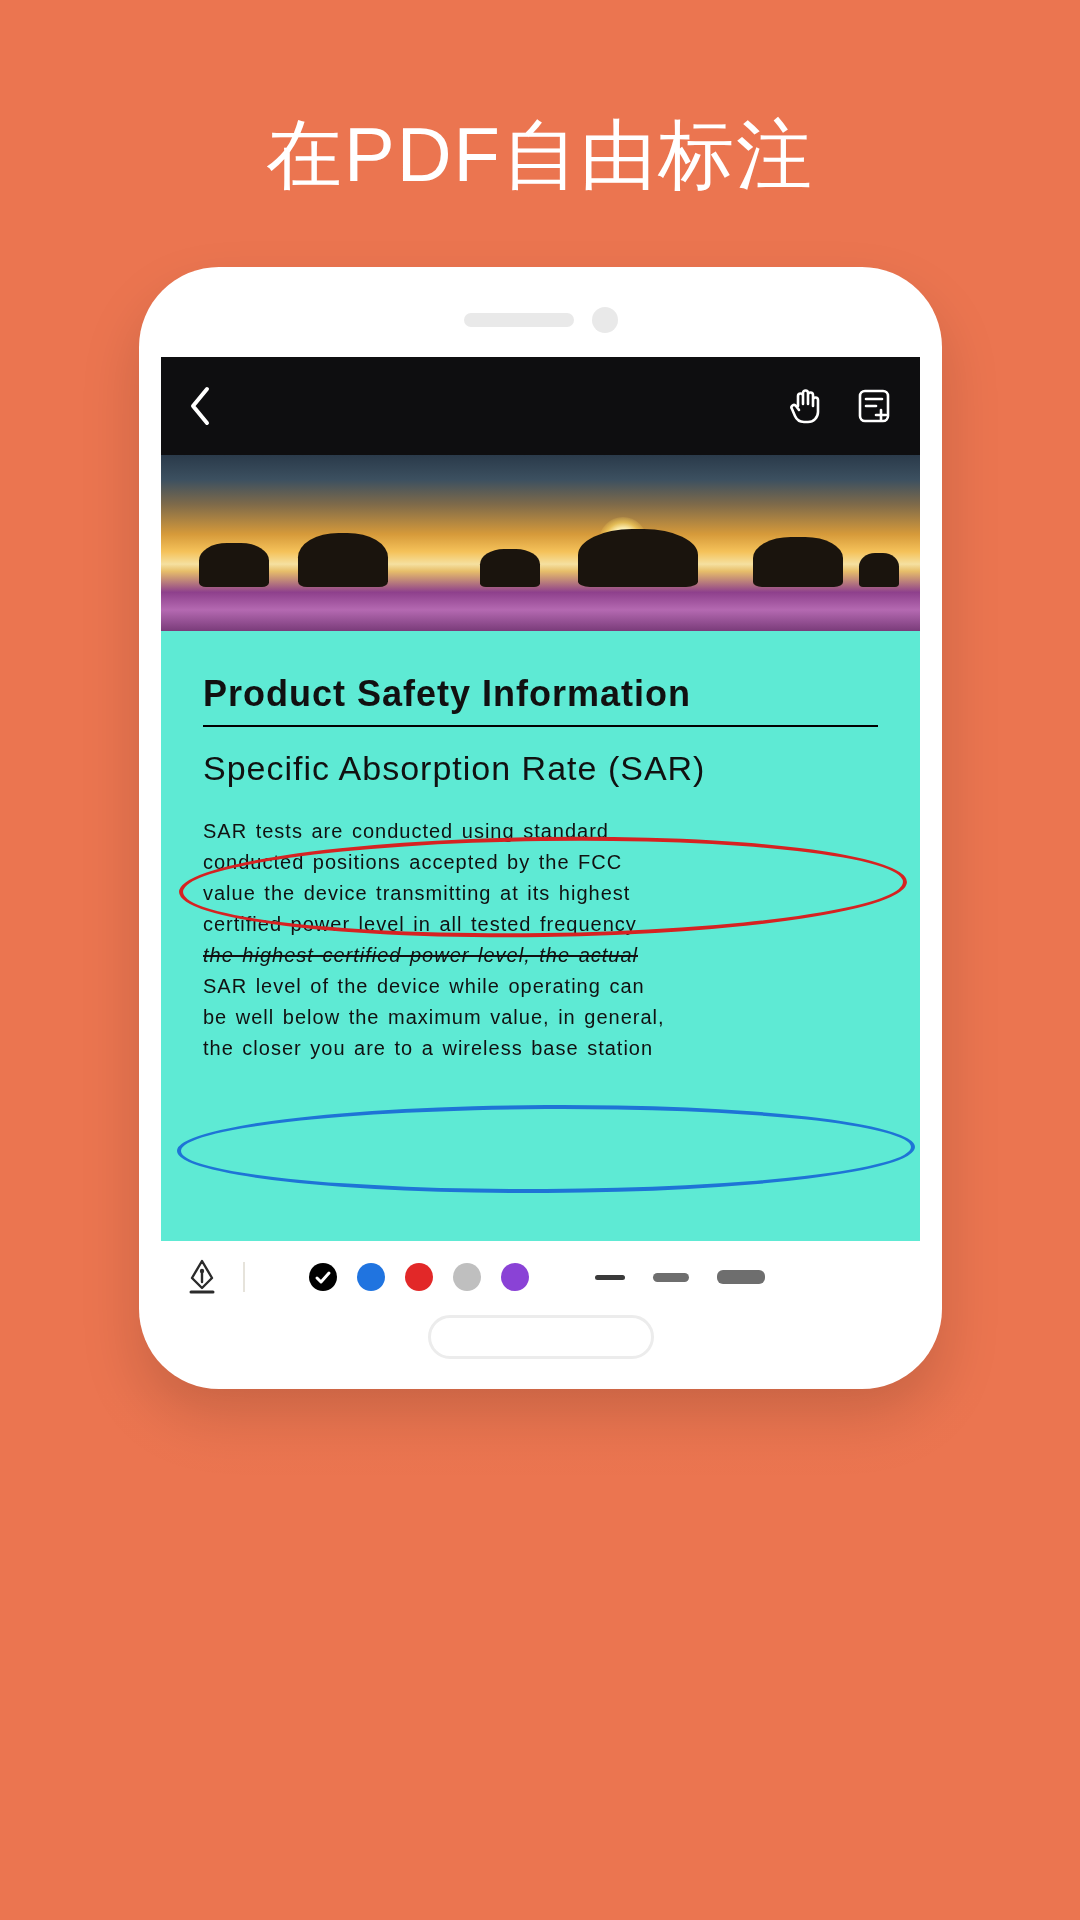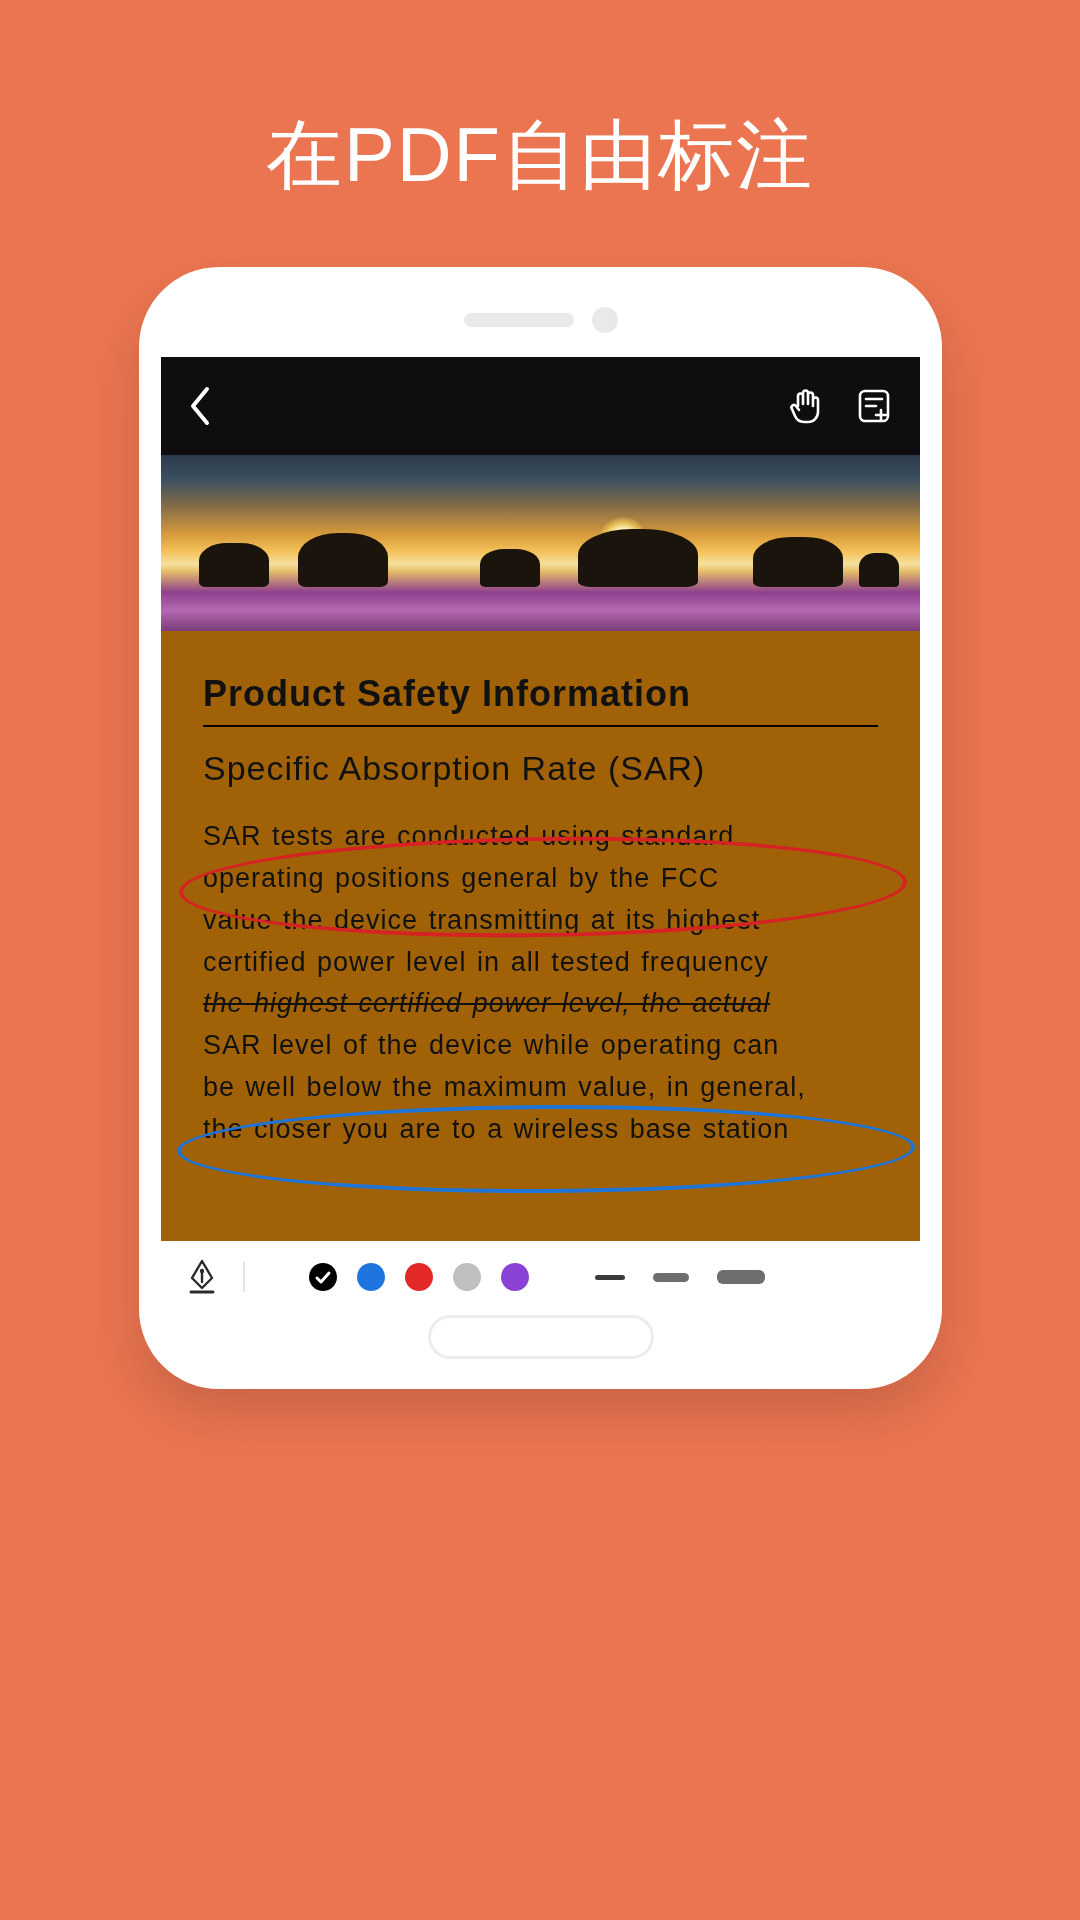--- a/index.html
+++ b/index.html
@@ -91,21 +91,21 @@
     padding: 0 26px;
   }
   .app-header svg { display: block; }
 
   .header-right { display: flex; align-items: center; gap: 28px; }
 
   
   .doc {
     position: absolute;
     top: 98px; left: 0; right: 0; bottom: 72px;
-    background: #a16207;
+    background: #5eead4;
     overflow: hidden;
   }
 
   .hero {
     width: 100%;
     height: 176px;
     position: relative;
     overflow: hidden;
   }
   .sky {
@@ -147,21 +147,21 @@
     font-weight: 700;
     border-bottom: 2px solid #000;
     padding-bottom: 10px;
   }
   .subhead {
     margin: 22px 0 28px 0;
     font-size: 34px;
     letter-spacing: 1px;
   }
   .para {
-    font-size: 27px;
+    font-size: 20px;
     line-height: 1.55;
     letter-spacing: 1px;
     margin: 0 0 30px 0;
     word-spacing: 2px;
   }
   .para span { display: block; }
   .strike { text-decoration: line-through; text-decoration-thickness: 2px; font-style: italic; }
 
   .annots { position: absolute; top: 176px; left: 0; right: 0; bottom: 0; pointer-events: none; }
   .oval {
@@ -275,21 +275,21 @@
             <div class="tree t6"></div>
         </div>
       </div>
 
       <div class="doc-body">
         <h1>Product Safety Information</h1>
         <div class="subhead">Specific Absorption Rate (SAR)</div>
 
         <div class="para">
           <span>SAR tests are conducted using standard</span>
-          <span>operating positions general by the FCC</span>
+          <span>conducted positions accepted by the FCC</span>
           <span>value the device transmitting at its highest</span>
           <span>certified power level in all tested frequency</span>
           <span class="strike">the highest certified power level, the actual</span>
           <span>SAR level of the device while operating can</span>
           <span>be well below the maximum value, in general,</span>
           <span>the closer you are to a wireless base station</span>
         </div>
 
       </div>
 

